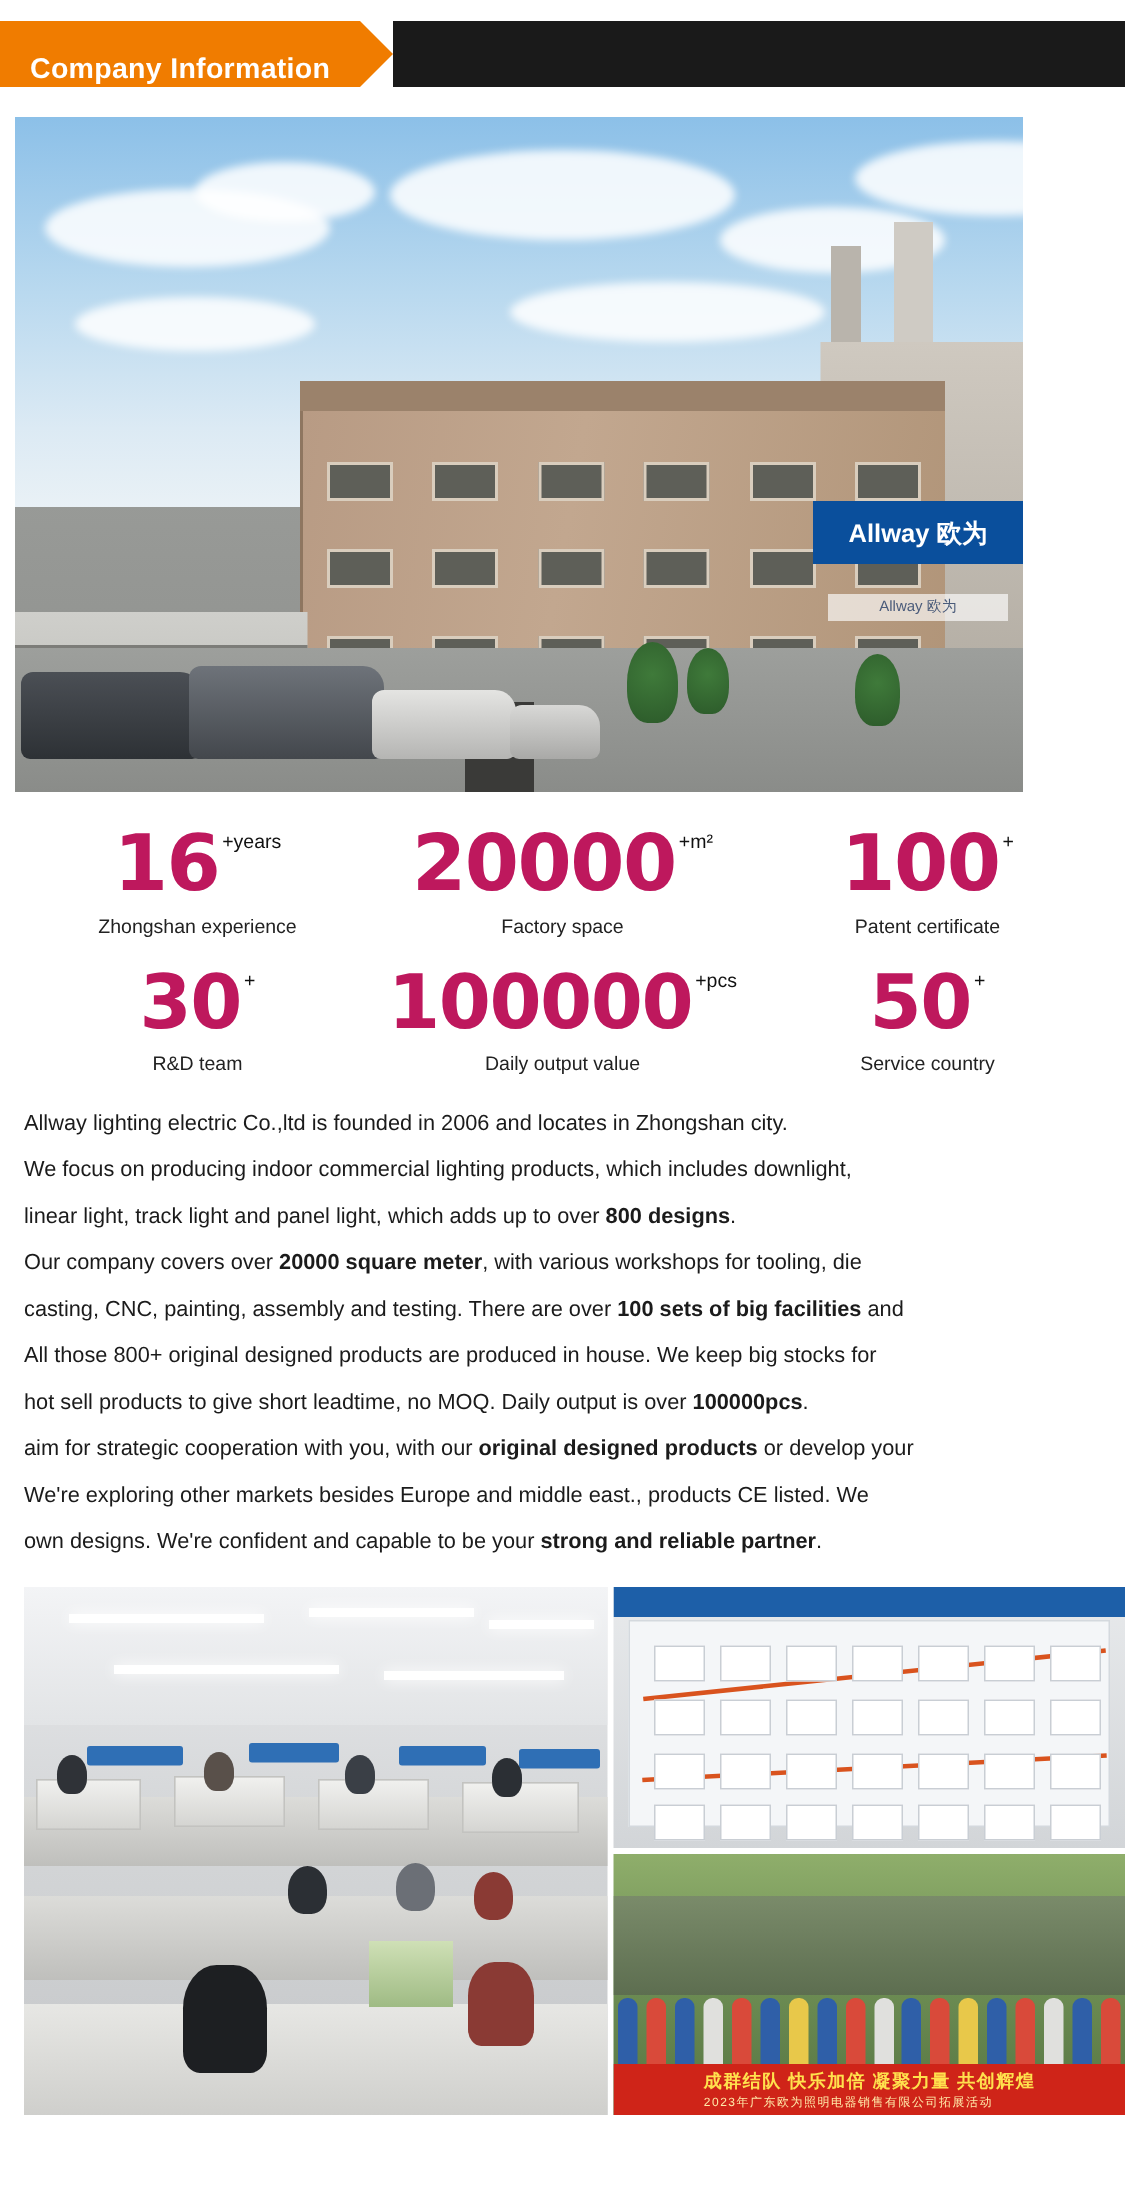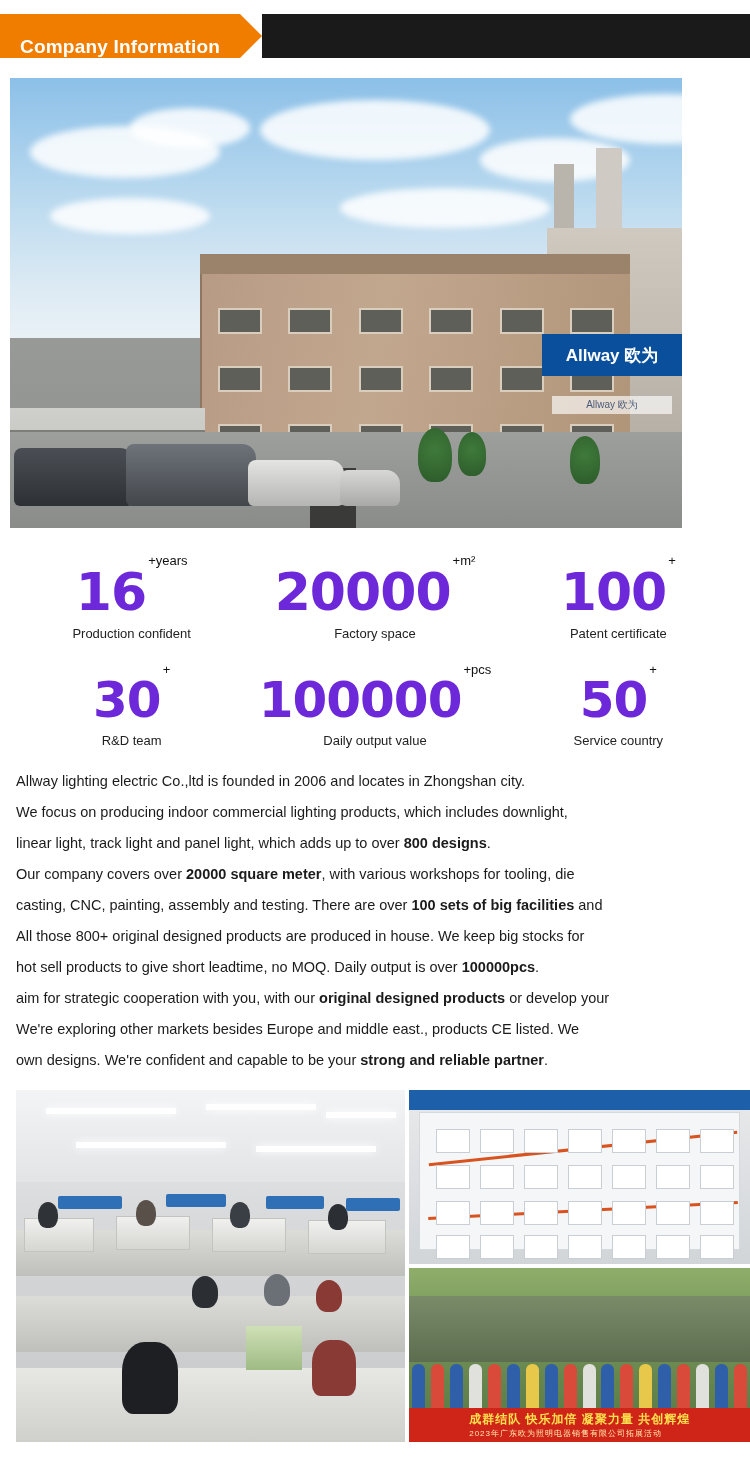--- a/index.html
+++ b/index.html
@@ -176,24 +176,23 @@
     text-align: center;
   }
   .stat-num-wrap {
     display: inline-flex;
     align-items: flex-start;
     line-height: 1;
   }
   .stat-num {
     font-size: 52px;
     font-weight: bold;
-    color: #6d28d9;
+    color: #be185d;
     letter-spacing: -1px;
     font-family: "DejaVu Sans", sans-serif;
-    margin-top: 16px;
   }
   .stat-sup {
     font-size: 13px;
     color: #111;
     margin-top: 4px;
     margin-left: 2px;
     white-space: nowrap;
   }
   .stat-label {
     font-size: 13px;
@@ -364,21 +363,21 @@
   </div>
 
   <div class="stats">
 
     <div class="stat-row">
       <div class="stat-cell">
         <div class="stat-num-wrap">
           <span class="stat-num">16</span>
           <span class="stat-sup">+years</span>
         </div>
-        <div class="stat-label">Production confident</div>
+        <div class="stat-label">Zhongshan experience</div>
       </div>
       <div class="stat-cell">
         <div class="stat-num-wrap">
           <span class="stat-num">20000</span>
           <span class="stat-sup">+m²</span>
         </div>
         <div class="stat-label">Factory space</div>
       </div>
       <div class="stat-cell">
         <div class="stat-num-wrap">

